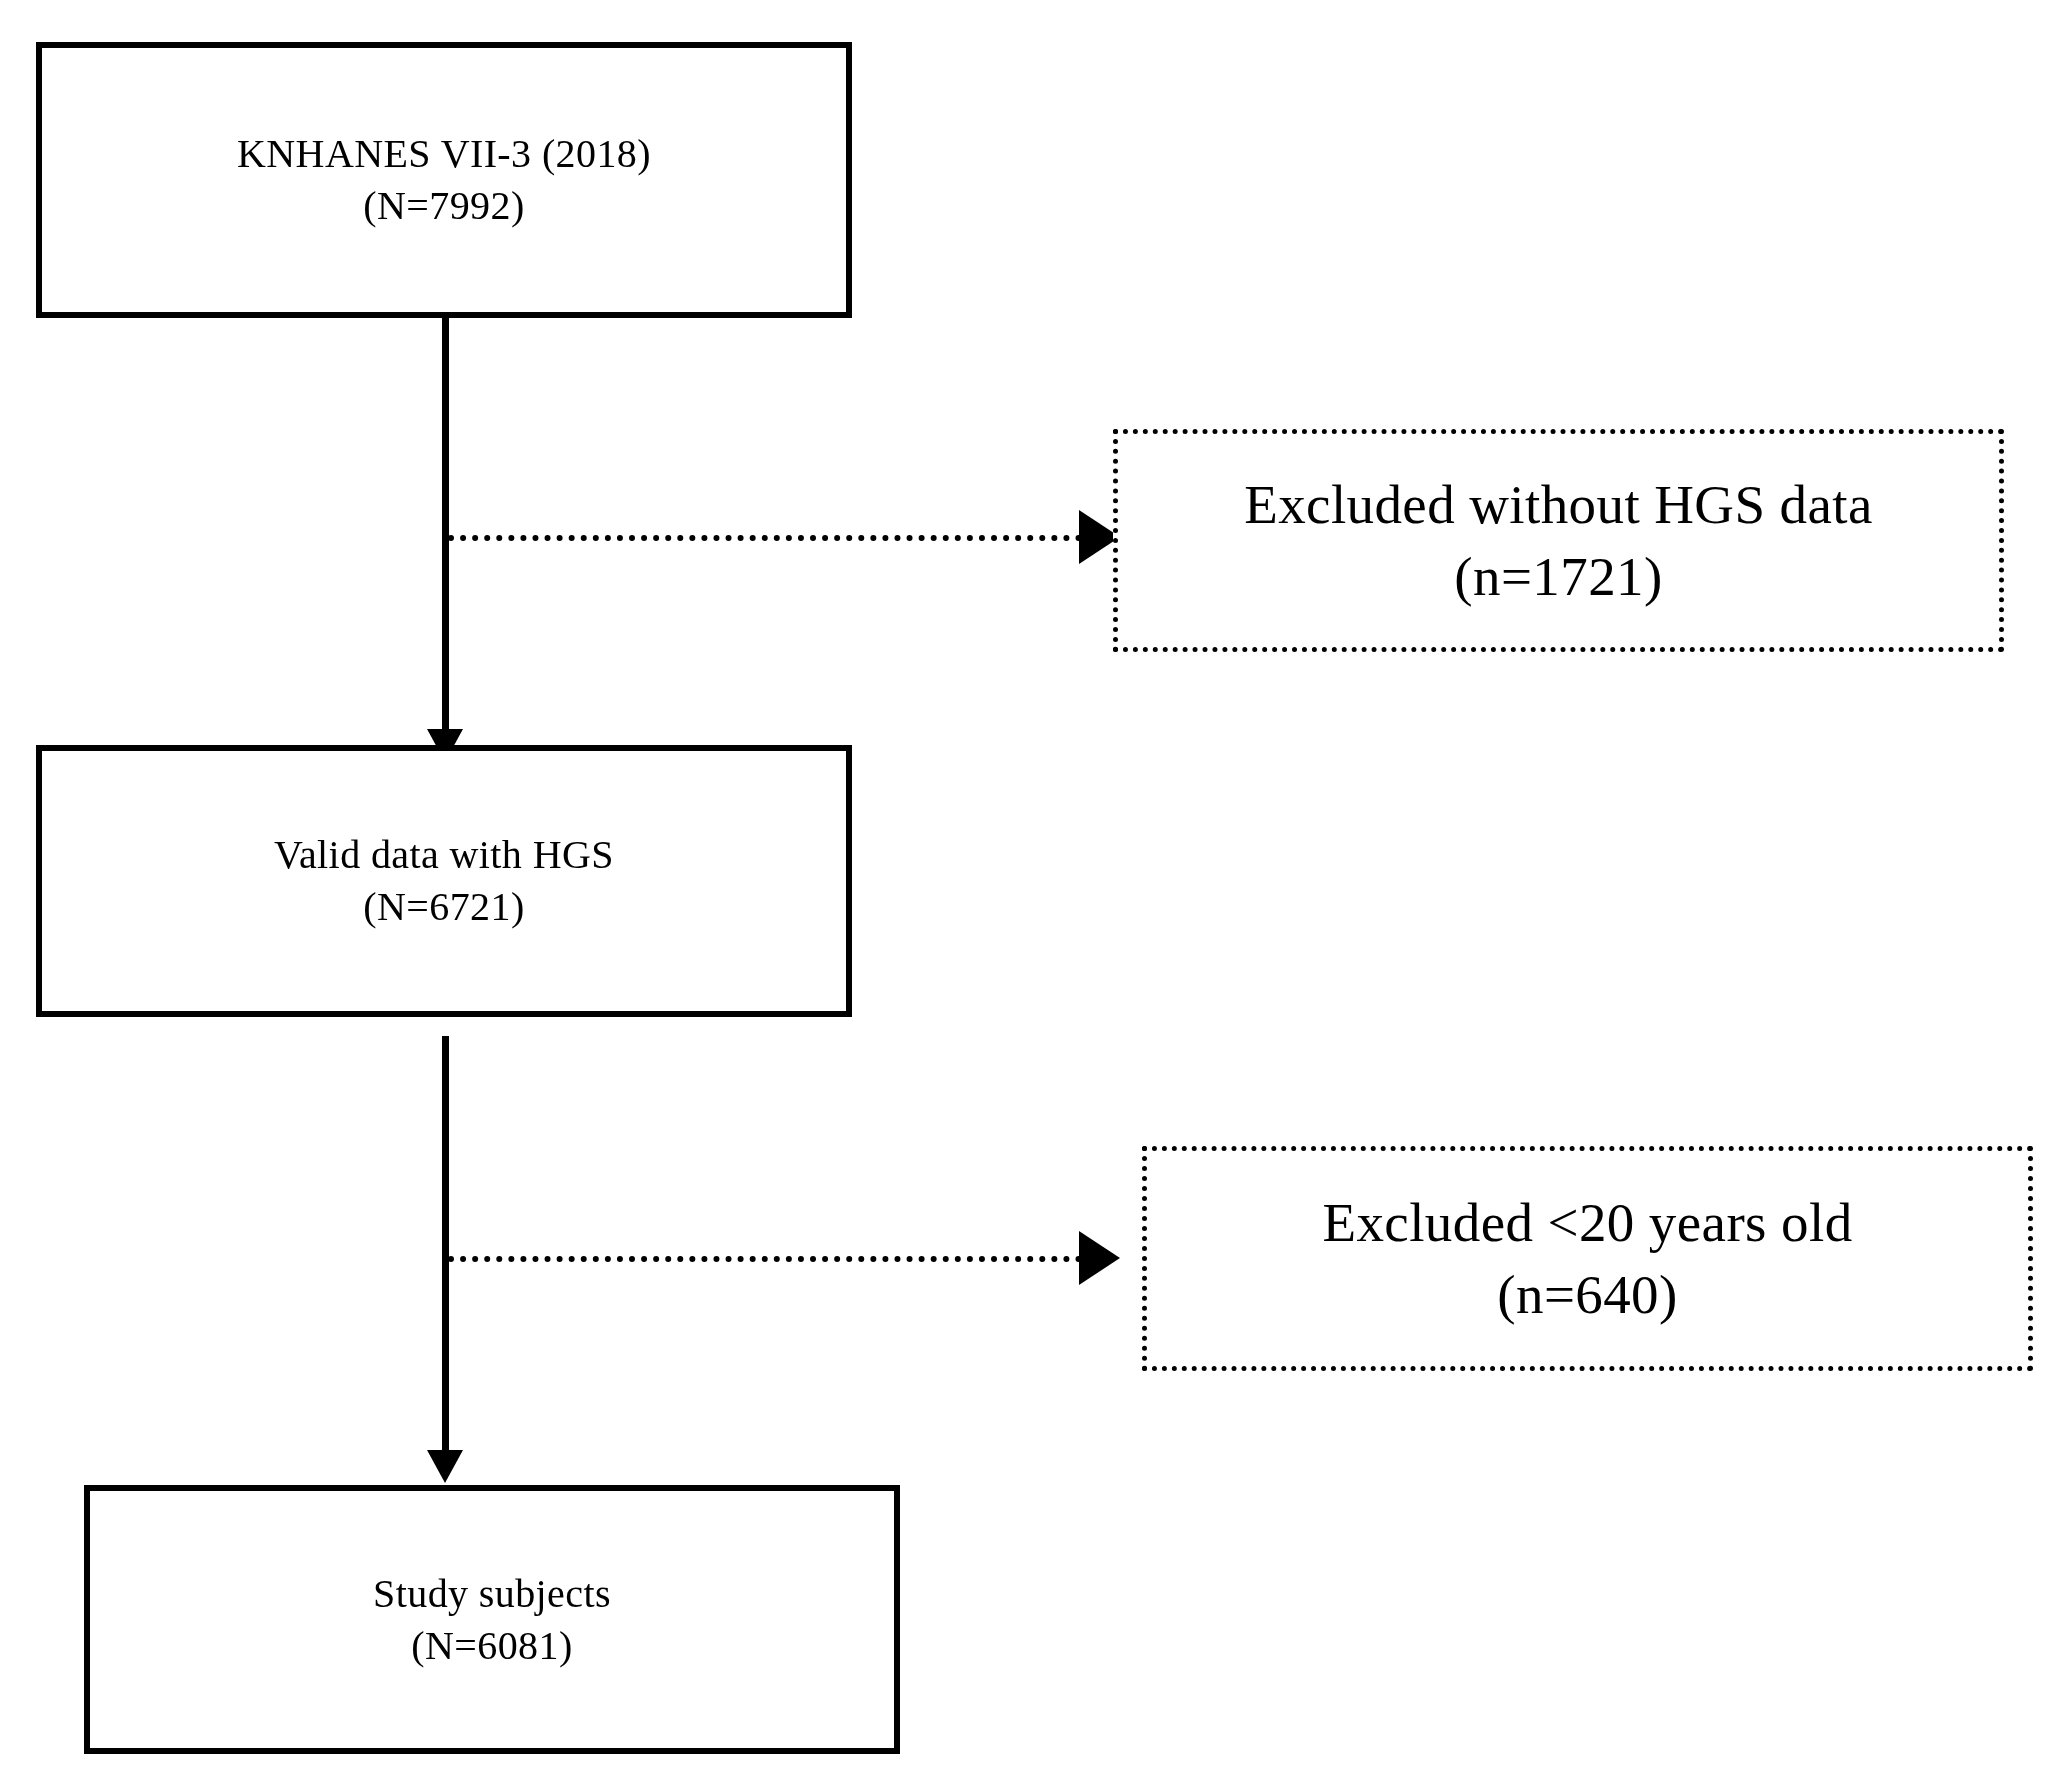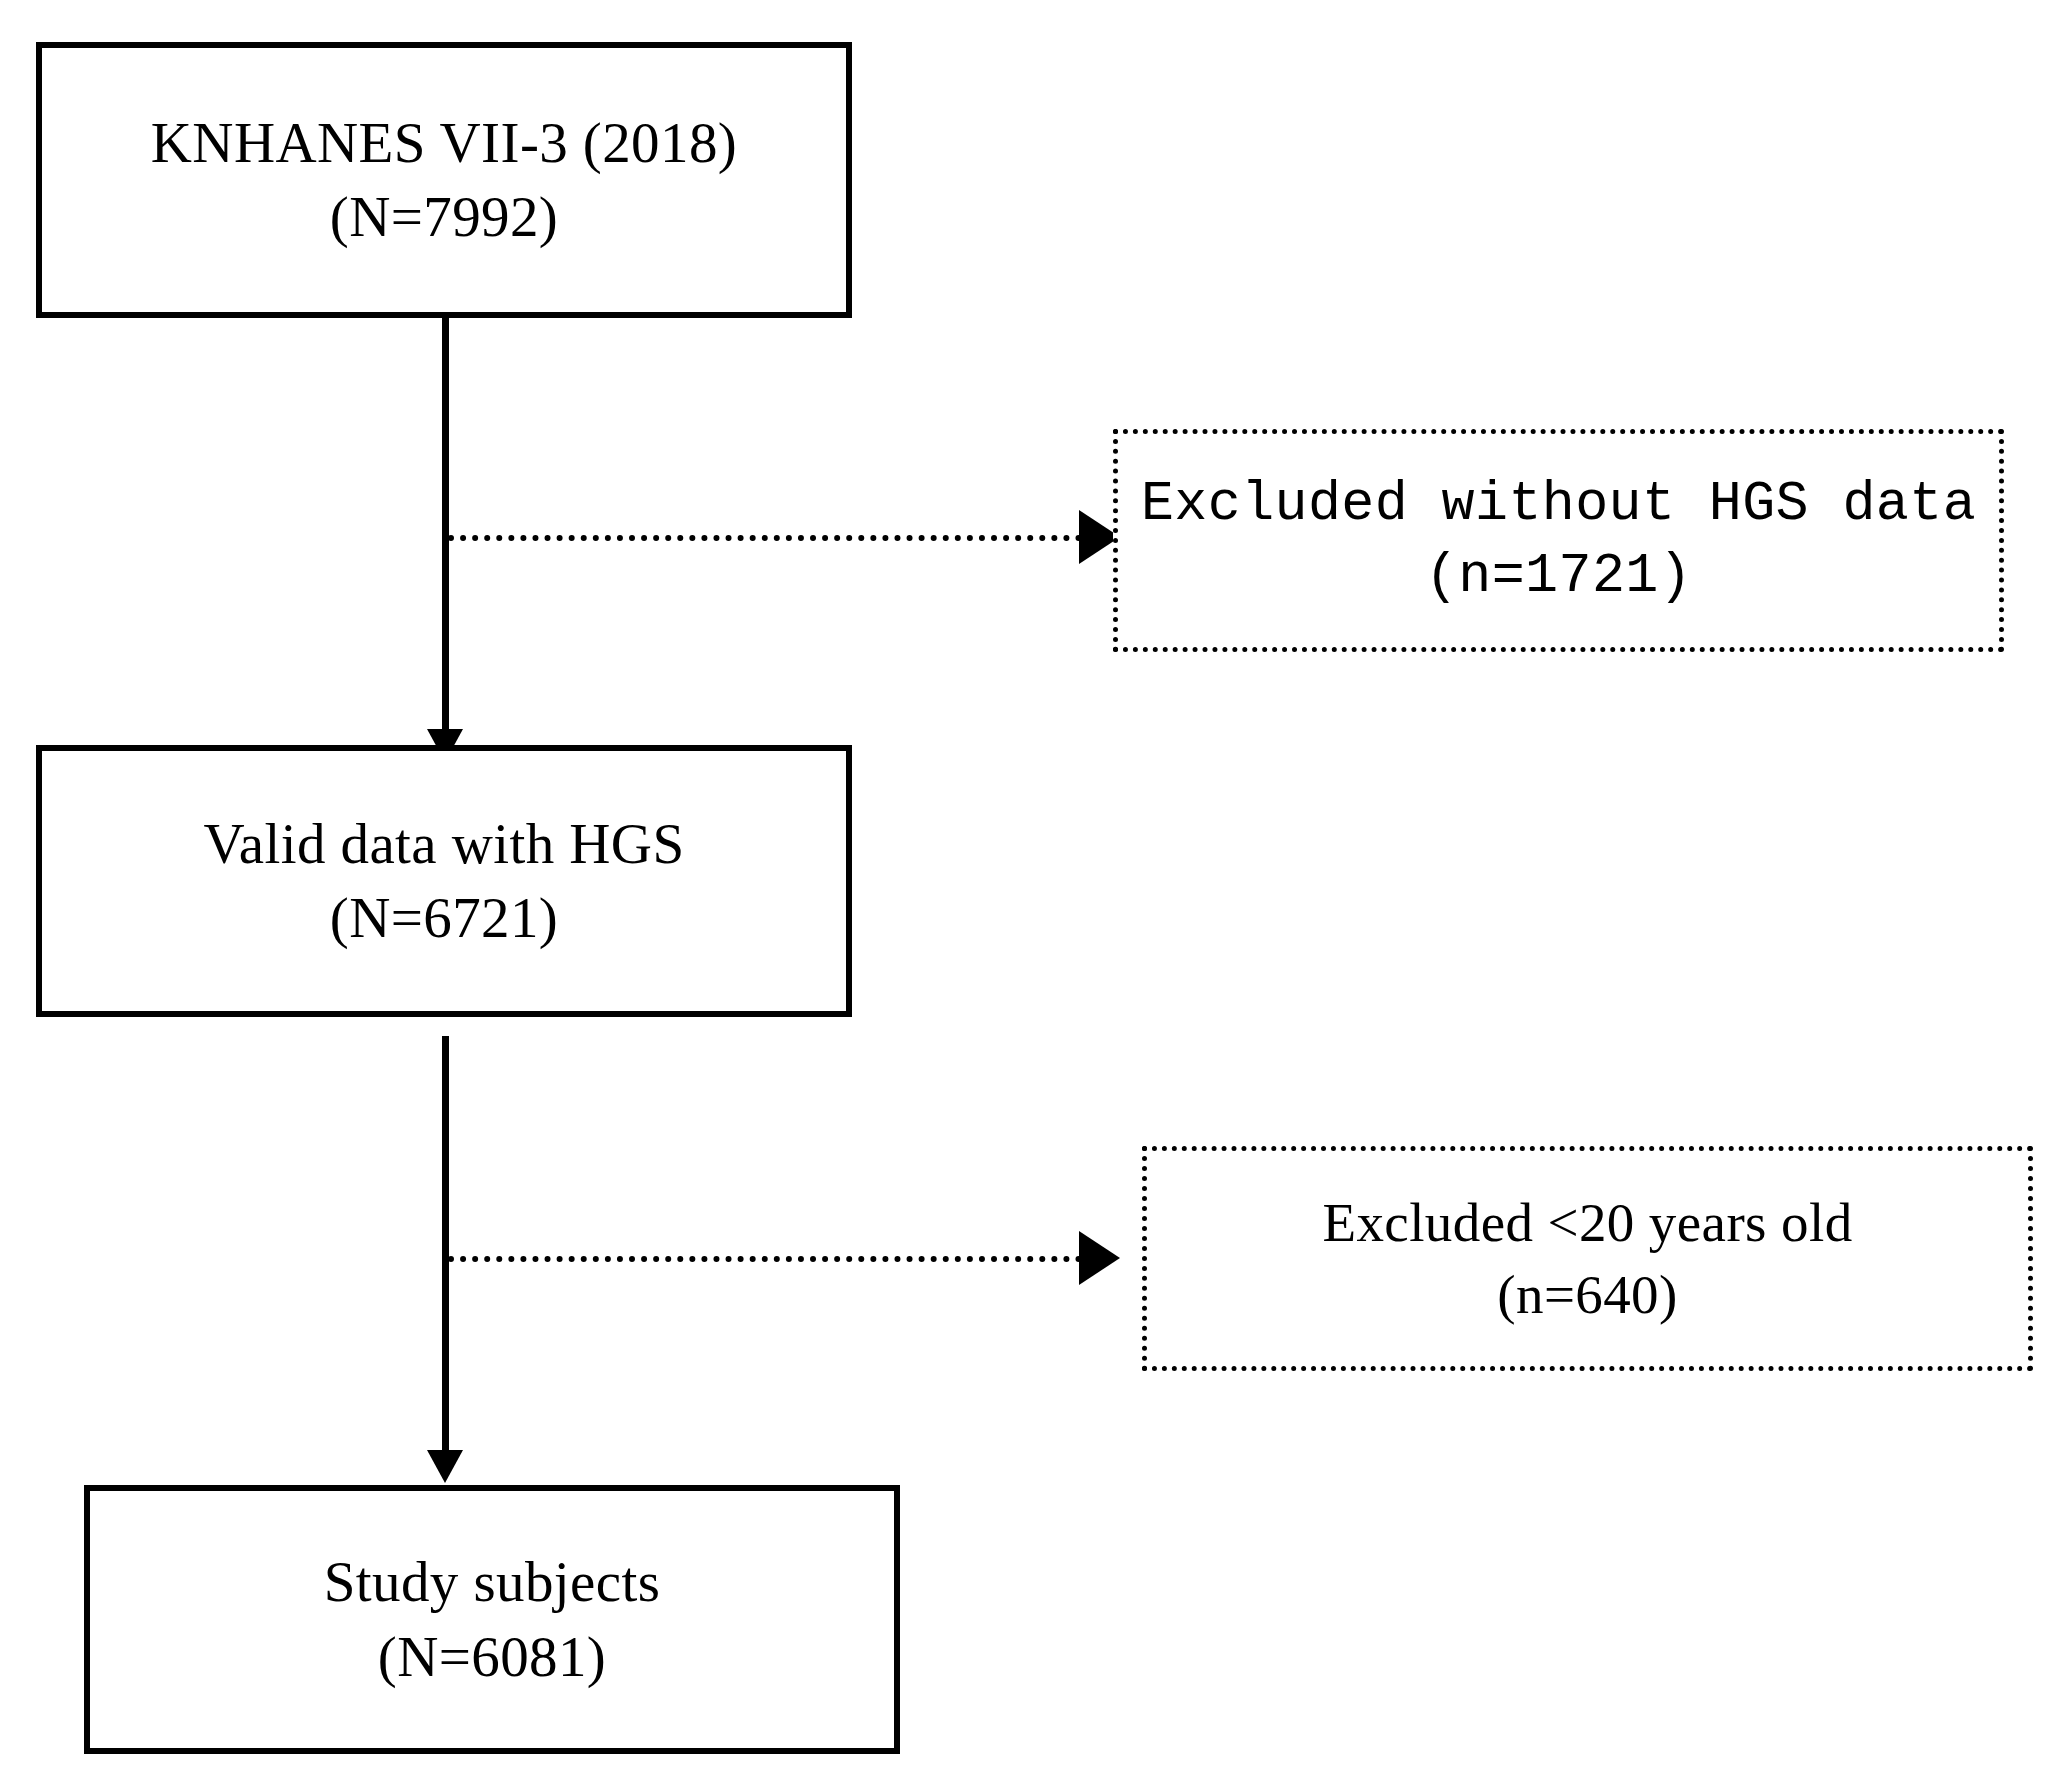--- a/index.html
+++ b/index.html
@@ -24,21 +24,21 @@
     border: 6.5px solid #000000;
     display: flex;
     flex-direction: column;
     align-items: center;
     justify-content: center;
     text-align: center;
     color: #000000;
   }
   .node-box .line {
     display: block;
-    font-size: 57px;
+    font-size: 40px;
     line-height: 1.30;
     white-space: nowrap;
     letter-spacing: 0.4px;
   }
 
   
   .excl-box {
     position: absolute;
     box-sizing: border-box;
     background: #ffffff;
@@ -85,21 +85,21 @@
     border-top: 27.5px solid transparent;
     border-bottom: 27.5px solid transparent;
     border-left: 41px solid #000000;
   }
 
   
   #box-source        { left: 36px;  top: 42px;   width: 816px; height: 276px; }
   #box-valid         { left: 36px;  top: 745px; width: 816px; height: 272px; }
   #box-study         { left: 36px;  top: 1485px; width: 816px; height: 269px; margin-left: 48px; }
 
-  #box-excl-hgs      { left: 1113px; top: 429px;  width: 891px; height: 223px; font-family: Liberation Mono, monospace; }
+  #box-excl-hgs      { left: 1113px; top: 429px;  width: 891px; height: 223px; }
   #box-excl-age      { left: 1142px; top: 1146px; width: 891px; height: 225px; }
 
   
   #vconn-1           { left: 442px; top: 318px;  height: 413px; }
   #varrow-1          { left: 427px; top: 729px; }
   
   #vconn-2           { left: 442px; top: 1036px; height: 416px; }
   #varrow-2          { left: 427px; top: 1450px; }
 
   

